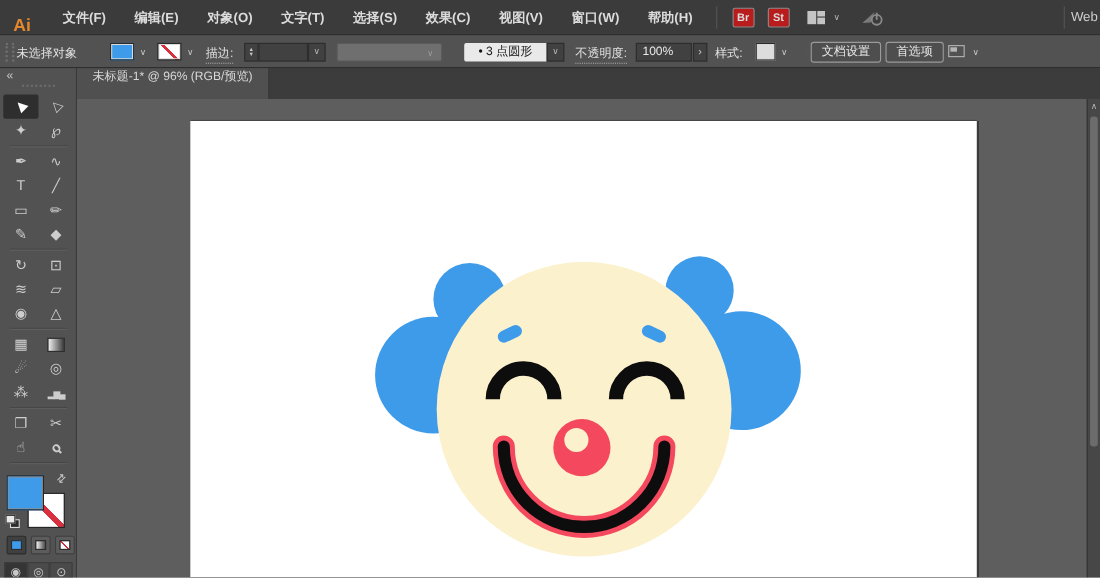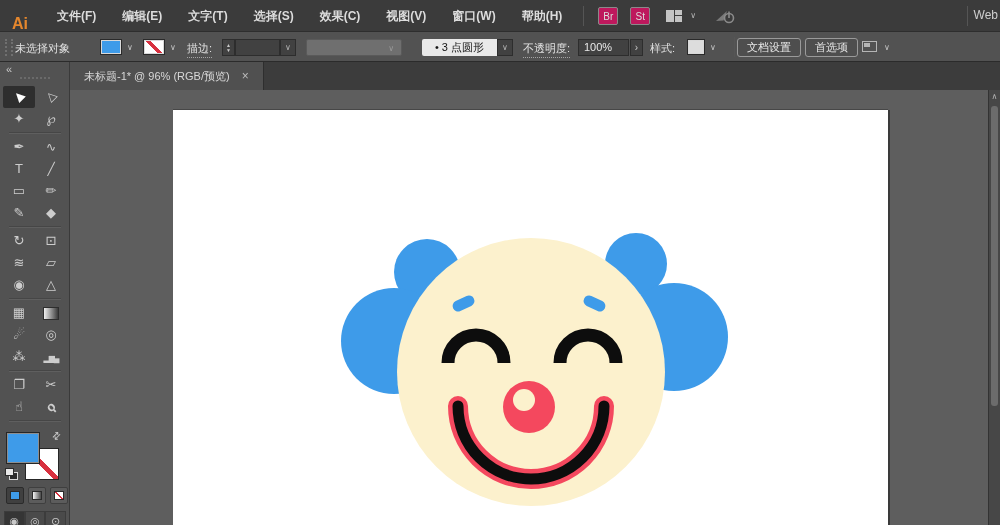--- a/index.html
+++ b/index.html
@@ -7,22 +7,22 @@
        font-family:"Liberation Sans","DejaVu Sans",sans-serif;color:#D6D6D6;
        -webkit-font-smoothing:antialiased;}
   .abs{position:absolute;}
 
   
   #menubar{position:absolute;left:0;top:0;width:1000px;height:32px;background:#3B3B3B;
            display:flex;align-items:center;border-bottom:1px solid #2e2e2e;box-sizing:border-box;}
   #app-logo{font-weight:bold;font-size:16px;color:#E5872D;margin:16px 16px 0 12px;}
   .menu-item{font-size:12px;color:#DCDCDC;padding:0 13px;line-height:32px;cursor:default;font-weight:bold;}
   .vsep{width:1px;height:20px;background:#555;margin:0 8px;}
-  .sq-btn{width:20px;height:18px;border:1px solid #8a8a8a;border-radius:2px;background:#be185d;
-          color:#DCDCDC;font-size:10px;line-height:18px;text-align:center;margin:0 6px;box-sizing:border-box;}
+  .sq-btn{width:20px;height:18px;border:1px solid #8a8a8a;border-radius:2px;background:#b91c1c;
+          color:#DCDCDC;font-size:10px;line-height:18px;text-align:center;margin:0 6px;box-sizing:border-box;font-weight:bold;}
   #ws-icon{display:inline-flex;gap:1px;margin:0 4px 0 10px;}
   #ws-icon .l{width:8px;height:12px;background:#C4C4C4;}
   #ws-icon .r{display:flex;flex-direction:column;gap:1px;}
   #ws-icon .r i{width:7px;height:5.5px;background:#C4C4C4;display:block;}
   .chev{font-size:8px;color:#B5B5B5;margin:0 4px;}
   #share-icon{margin-left:14px;opacity:.75;}
   #ws-label{position:absolute;right:2px;top:8px;font-size:12px;color:#CFCFCF;}
   #menubar .vsep.right{position:absolute;right:32px;top:6px;margin:0;}
 
   
@@ -47,21 +47,21 @@
   #opacity-field{left:578px;width:51px;color:#E8E8E8;line-height:15px;padding-left:5px;}
   #opacity-pop{left:630px;width:13px;text-align:center;color:#C9C9C9;line-height:15px;font-size:10px;}
   .cb-btn{position:absolute;top:6px;height:19px;border:1px solid #9A9A9A;border-radius:3px;background:#4e4e4e;
           color:#E8E8E8;line-height:17px;text-align:center;font-size:11px;box-sizing:border-box;padding:0 9px;}
   #arrange-icon{position:absolute;left:862px;top:9px;width:15px;height:11px;border:1px solid #B5B5B5;box-sizing:border-box;}
   #arrange-icon:after{content:"";position:absolute;left:1px;top:1px;width:6px;height:4px;background:#B5B5B5;}
 
   
   #tabbar{position:absolute;left:70px;top:62px;width:930px;height:28px;background:#3C3C3C;}
   #doc-tab{position:absolute;left:0;top:0;height:28px;background:#505050;display:flex;align-items:center;
-           padding:0 14px;gap:12px;border-right:1px solid #2e2e2e;}
+           padding:0 14px;gap:12px;border-right:1px solid #2e2e2e;flex-direction:column;}
   #doc-tab .t{font-size:11px;color:#D8D8D8;white-space:nowrap;}
   #doc-tab .x{font-size:12px;color:#BDBDBD;}
 
   
   #toolpanel{position:absolute;left:0;top:62px;width:70px;height:463px;background:#525252;
              border-right:1px solid #3a3a3a;box-sizing:border-box;overflow:hidden;}
   #tp-collapse{position:absolute;left:6px;top:1px;font-size:11px;color:#C9C9C9;letter-spacing:-1px;}
   #tp-grip{position:absolute;left:20px;top:15px;width:30px;border-top:2px dotted #6a6a6a;}
   #tools-grid{position:absolute;left:3px;top:24px;width:64px;display:flex;flex-wrap:wrap;}
   .tool{width:32px;height:22px;text-align:center;line-height:22px;color:#CDCDCD;font-size:13px;
@@ -105,20 +105,21 @@
   #vscroll .up{display:block;text-align:center;font-size:8px;color:#B5B5B5;line-height:14px;}
   #vscroll .thumb{position:absolute;left:2px;top:16px;width:7px;height:300px;background:#6C6C6C;border-radius:3px;}
 </style>
 </head>
 <body>
 
 <div id="menubar" data-name="menu-bar">
   <span id="app-logo" data-name="illustrator-logo">Ai</span>
   <span class="menu-item" data-name="menu-item-file">文件(F)</span>
   <span class="menu-item" data-name="menu-item-edit">编辑(E)</span>
+  <span class="menu-item" data-name="menu-item-object">对象(O)</span>
   <span class="menu-item" data-name="menu-item-type">文字(T)</span>
   <span class="menu-item" data-name="menu-item-select">选择(S)</span>
   <span class="menu-item" data-name="menu-item-effect">效果(C)</span>
   <span class="menu-item" data-name="menu-item-view">视图(V)</span>
   <span class="menu-item" data-name="menu-item-window">窗口(W)</span>
   <span class="menu-item" data-name="menu-item-help">帮助(H)</span>
   <span class="vsep" data-name="divider"></span>
   <span class="sq-btn" data-name="bridge-button">Br</span>
   <span class="sq-btn" data-name="stock-button">St</span>
   <span id="ws-icon" data-name="workspace-switcher-icon">

